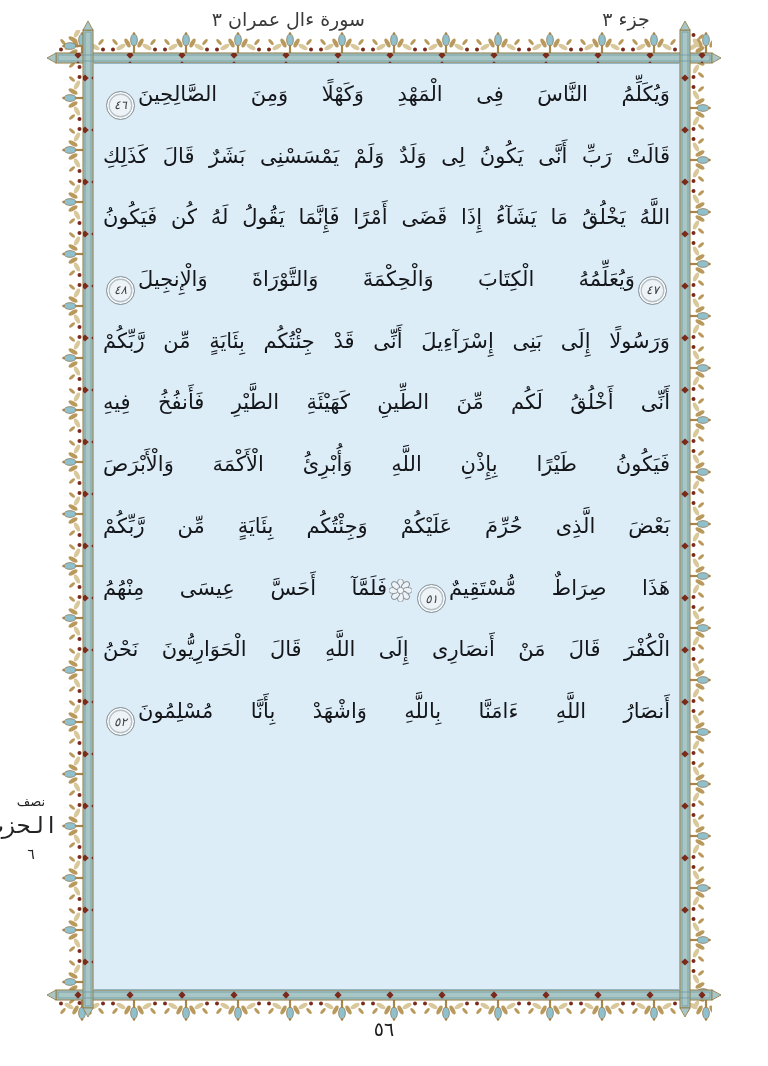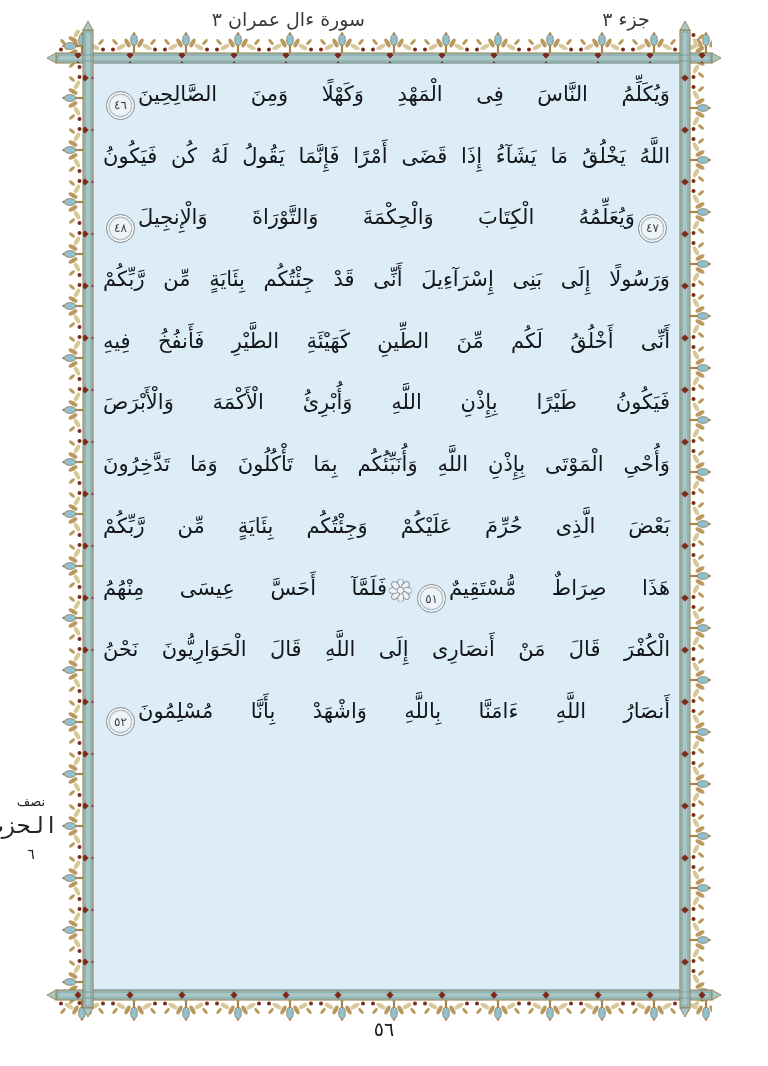--- a/index.html
+++ b/index.html
@@ -11,21 +11,21 @@
   #frame-svg{position:absolute;left:0;top:0;}
   #panel{position:absolute;left:93px;top:63px;width:587px;height:927px;
          background:#dcedf8;border:1px solid #96b4c4;box-sizing:border-box;}
   #quran-lines{position:absolute;left:0;top:0;right:0;bottom:0;padding:0 9px;direction:rtl;}
   .qline{height:61.7px;line-height:61.7px;font-size:21px;color:#14161a;
          text-align:justify;text-align-last:justify;overflow:visible;}
   .vmarker{display:inline-flex;align-items:center;justify-content:center;
            width:27px;height:27px;border-radius:50%;
            border:1.3px solid #828c94;background:#edf3f7;
            box-shadow:inset 0 0 0 1.6px #fdfefe, inset 0 0 0 2.9px #b4bfc6;
-           font-size:12px;color:#3e444a;vertical-align:-8px;margin:0 3px;line-height:normal;}
+           font-size:12px;color:#3e444a;vertical-align:-8px;margin:0 3px;line-height:normal;font-style:italic;}
   .hizbstar{display:inline-block;vertical-align:-7px;margin:0 2px;}
   #margin-note{position:absolute;left:4px;top:793px;width:54px;text-align:center;
                color:#222;direction:rtl;}
   #margin-note .mn-s{font-size:13px;display:block;line-height:1.4;}
   #margin-note .mn-m{font-size:23px;display:block;line-height:1.4;font-family:Liberation Mono, monospace;}
   #margin-note .mn-n{font-size:14px;display:block;line-height:1.6;}
   #page-number{position:absolute;left:0;top:1018px;width:768px;text-align:center;
                font-size:19px;color:#1c1c1c;}
 </style>
 </head>
@@ -98,26 +98,26 @@
       <path d="M83 30 L88 21 L93 30 Z"></path>
         <path d="M83 1008 L88 1017 L93 1008 Z"></path>
       <path d="M680 30 L685 21 L690 30 Z"></path>
         <path d="M680 1008 L685 1017 L690 1008 Z"></path>
     </g>
   </svg>
 
   <div id="panel">
     <div id="quran-lines">
         <div class="qline"><span class="qtext">وَيُكَلِّمُ النَّاسَ فِى الْمَهْدِ وَكَهْلًا وَمِنَ الصَّالِحِينَ</span><span class="vmarker">٤٦</span></div>
+        <div class="qline"><span class="qtext">قَالَتْ رَبِّ أَنَّى يَكُونُ لِى وَلَدٌ وَلَمْ يَمْسَسْنِى بَشَرٌ قَالَ كَذَلِكِ</span></div>
         <div class="qline"><span class="qtext">اللَّهُ يَخْلُقُ مَا يَشَآءُ إِذَا قَضَى أَمْرًا فَإِنَّمَا يَقُولُ لَهُ كُن فَيَكُونُ</span></div>
         <div class="qline"><span class="vmarker">٤٧</span><span class="qtext">وَيُعَلِّمُهُ الْكِتَابَ وَالْحِكْمَةَ وَالتَّوْرَاةَ وَالْإِنجِيلَ</span><span class="vmarker">٤٨</span></div>
         <div class="qline"><span class="qtext">وَرَسُولًا إِلَى بَنِى إِسْرَآءِيلَ أَنِّى قَدْ جِئْتُكُم بِئَايَةٍ مِّن رَّبِّكُمْ</span></div>
         <div class="qline"><span class="qtext">أَنِّى أَخْلُقُ لَكُم مِّنَ الطِّينِ كَهَيْئَةِ الطَّيْرِ فَأَنفُخُ فِيهِ</span></div>
         <div class="qline"><span class="qtext">فَيَكُونُ طَيْرًا بِإِذْنِ اللَّهِ وَأُبْرِئُ الْأَكْمَهَ وَالْأَبْرَصَ</span></div>
-        <div class="qline"><span class="qtext">وَأُحْىِ الْمَوْتَى بِإِذْنِ اللَّهِ وَأُنَبِّئُكُم بِمَا تَأْكُلُونَ وَمَا تَدَّخِرُونَ</span></div>
         <div class="qline"><span class="qtext">بَعْضَ الَّذِى حُرِّمَ عَلَيْكُمْ وَجِئْتُكُم بِئَايَةٍ مِّن رَّبِّكُمْ</span></div>
         <div class="qline"><span class="qtext">هَذَا صِرَاطٌ مُّسْتَقِيمٌ</span><span class="vmarker">٥١</span><span class="hizbstar"><svg width="23" height="23" viewBox="-11.5 -11.5 23 23">
               <g fill="#edf3f7" stroke="#8a949b" stroke-width="1">
                 <ellipse cx="0" cy="-7" rx="3" ry="4.6" transform="rotate(0)"></ellipse>
                 <ellipse cx="0" cy="-7" rx="3" ry="4.6" transform="rotate(45)"></ellipse>
                 <ellipse cx="0" cy="-7" rx="3" ry="4.6" transform="rotate(90)"></ellipse>
                 <ellipse cx="0" cy="-7" rx="3" ry="4.6" transform="rotate(135)"></ellipse>
                 <ellipse cx="0" cy="-7" rx="3" ry="4.6" transform="rotate(180)"></ellipse>
                 <ellipse cx="0" cy="-7" rx="3" ry="4.6" transform="rotate(225)"></ellipse>
                 <ellipse cx="0" cy="-7" rx="3" ry="4.6" transform="rotate(270)"></ellipse>

